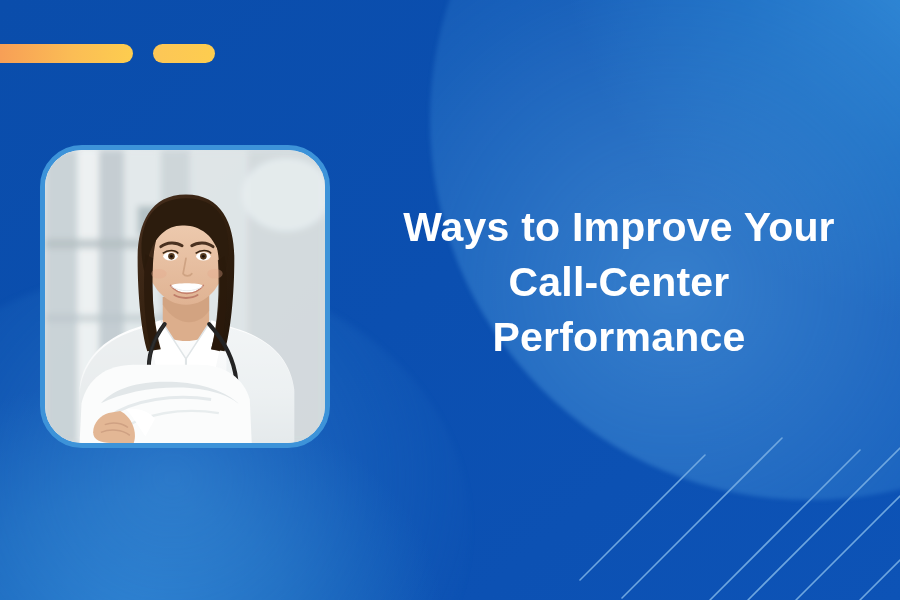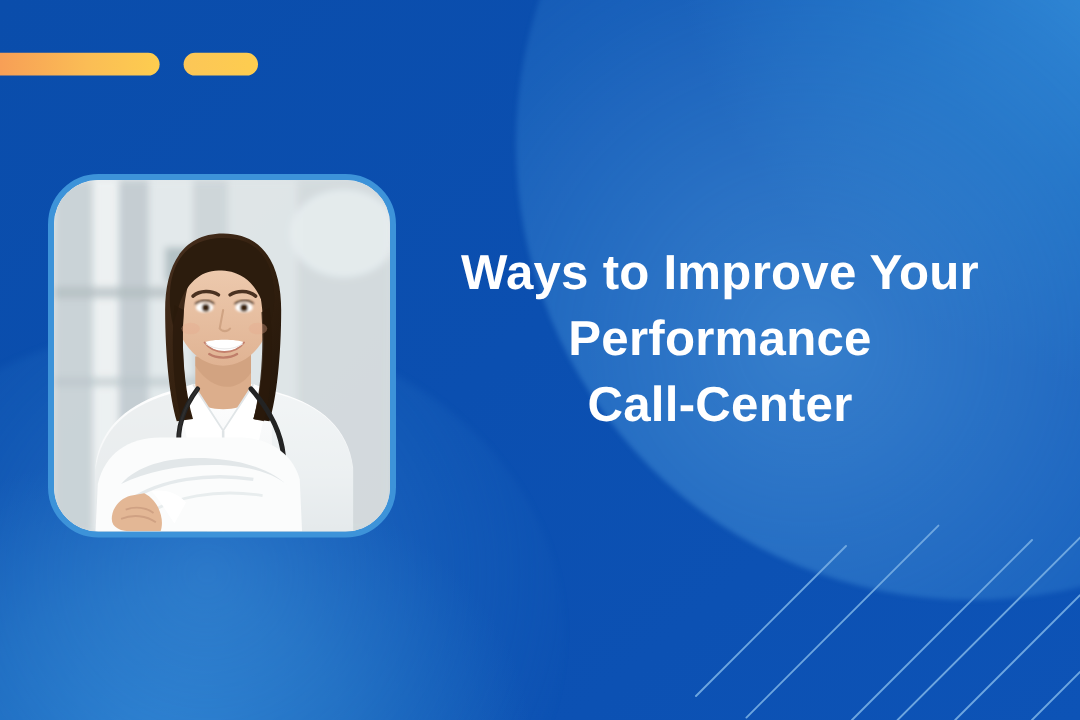--- a/index.html
+++ b/index.html
@@ -94,21 +94,21 @@
     position: absolute;
     inset: 0;
     overflow: hidden;
     border-radius: 37px;
   }
   .photo-svg { display: block; width: 100%; height: 100%; }
 
   
   .title-block {
     position: absolute;
-    left: 352px;
+    left: 371px;
     top: 200px;
     width: 496px;
     text-align: center;
   }
   .title {
     margin: 0;
     color: #ffffff;
     font-family: "Liberation Sans", sans-serif;
     font-weight: bold;
     font-size: 41px;
@@ -269,18 +269,18 @@
         <path d="M 84 268 C 96 266 108 270 114 278 L 104 296 C 96 284 90 274 84 268 Z" fill="#ffffff"></path>
 
         <rect x="0" y="0" width="290" height="303" fill="none"></rect>
       </svg>
     </div>
   </div>
 
   <div class="title-block">
     <h1 class="title">
       <span class="tline">Ways to Improve Your</span>
+      <span class="tline">Call-Center</span>
       <span class="tline">Performance</span>
-      <span class="tline">Call-Center</span>
     </h1>
   </div>
 
 </div>
 
 </body></html>

